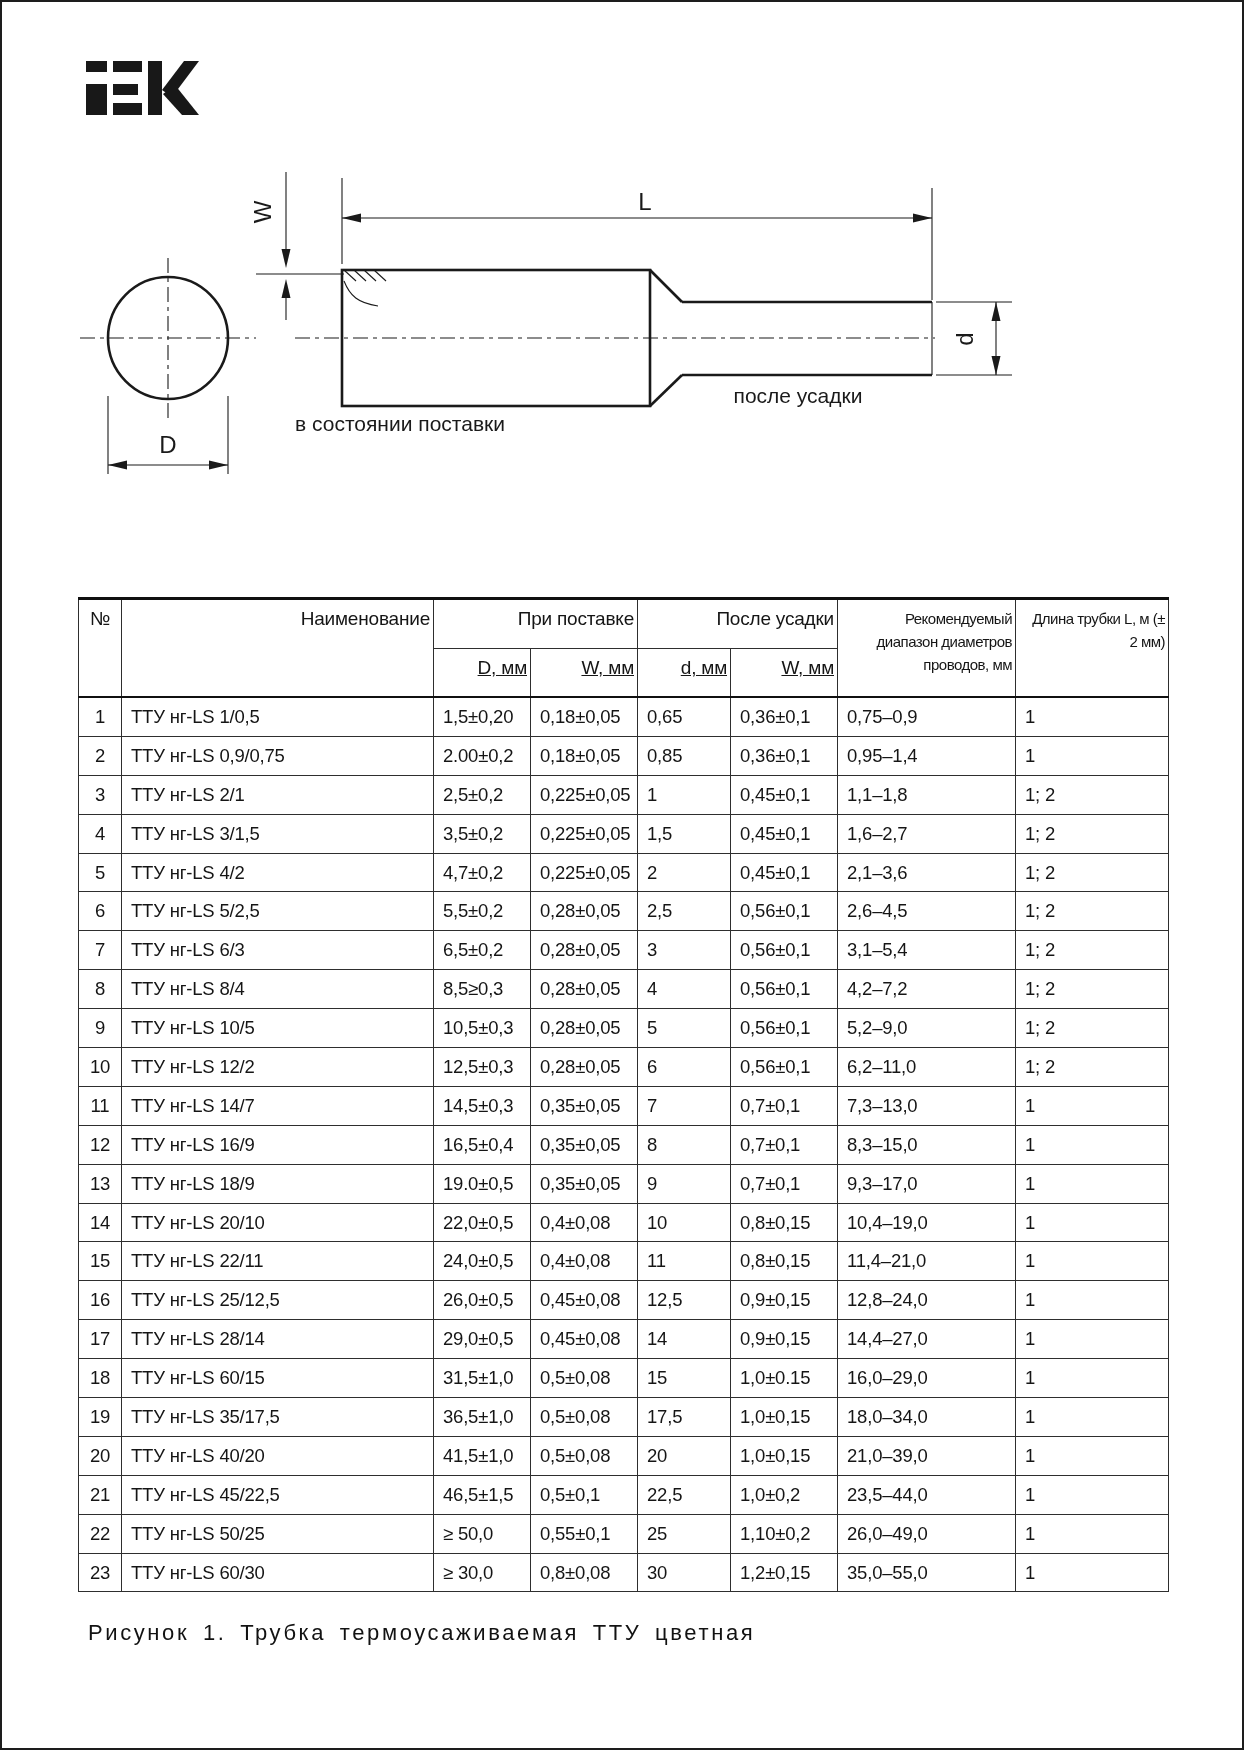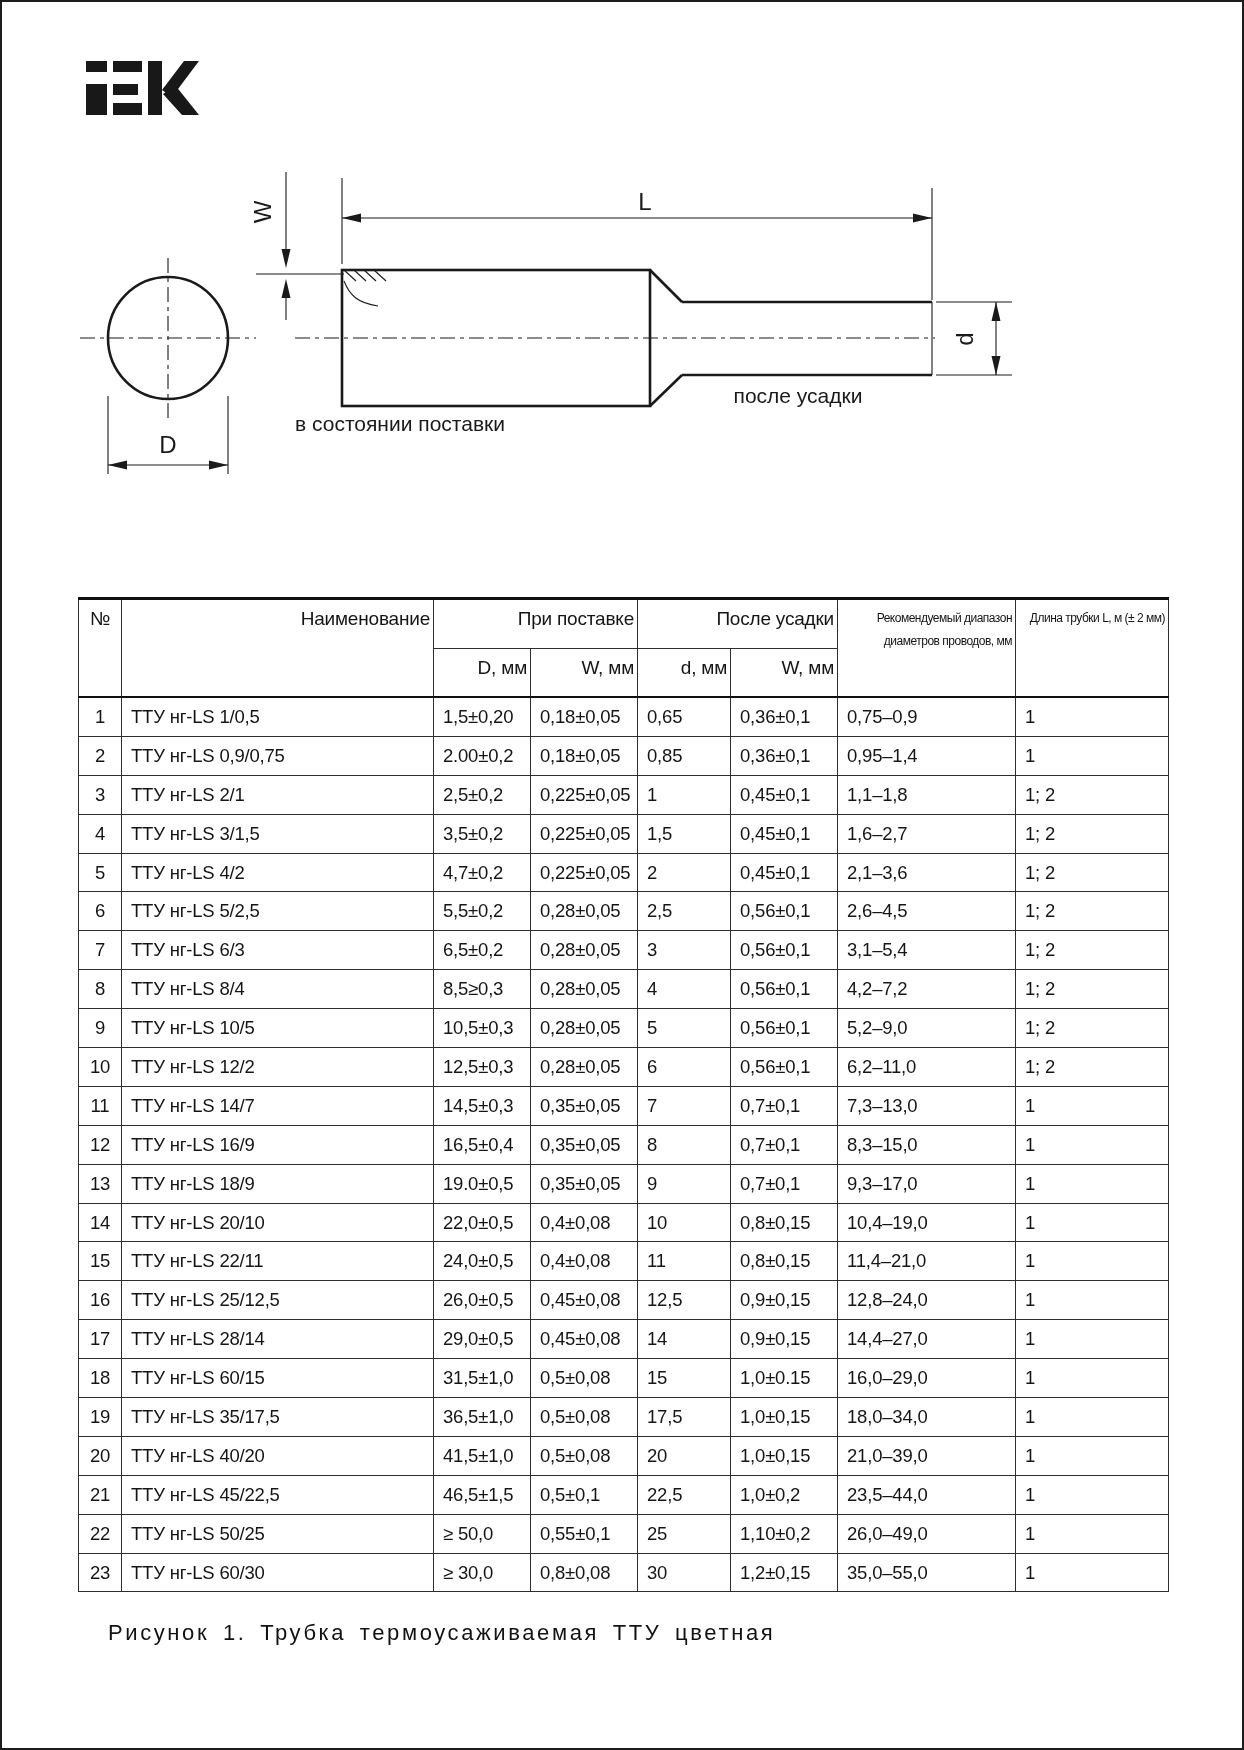--- a/index.html
+++ b/index.html
@@ -34,33 +34,33 @@
   table.spec th, table.spec td {
     border:1.4px solid #2e2e2e;
     font-weight:normal; white-space:nowrap; overflow:hidden;
     letter-spacing:-0.2px;
   }
   table.spec thead th {
     font-size:19px; text-align:right; vertical-align:top;
     padding:7px 3px 0 9px; line-height:23px; white-space:normal;
   }
   table.spec thead tr.hr1 th { height:41px; }
-  table.spec thead tr.hr2 th { height:40px; }
+  table.spec thead tr.hr2 th { height:40px;text-decoration:underline; }
   table.spec thead th.c-num { text-align:center; padding-left:0; padding-right:0; }
-  table.spec thead th.small-h { font-size:12px; letter-spacing:-0.5px; }
+  table.spec thead th.small-h { font-size:15px; letter-spacing:-0.5px; }
   table.spec tbody td {
     font-size:18.5px; height:37.9px; vertical-align:middle;
     text-align:left; padding:0 2px 0 9px;
   }
   table.spec tbody td.num { text-align:center; padding:0; }
   table.spec tbody tr:first-child td { border-top:2.6px solid #101010; }
   
   .figure-caption {
     position:absolute; left:88px; top:1620px;
-    font-size:22px; letter-spacing:2.6px; word-spacing:5px; color:#121212;margin-left:20px;
+    font-size:22px; letter-spacing:2.6px; word-spacing:5px; color:#121212;
   }
 </style>
 </head>
 <body>
 
 <div class="page-border"></div>
 
 <svg class="logo-svg" width="115" height="56" viewBox="0 0 115 56" role="img" aria-label="IEK">
   <g>
 

